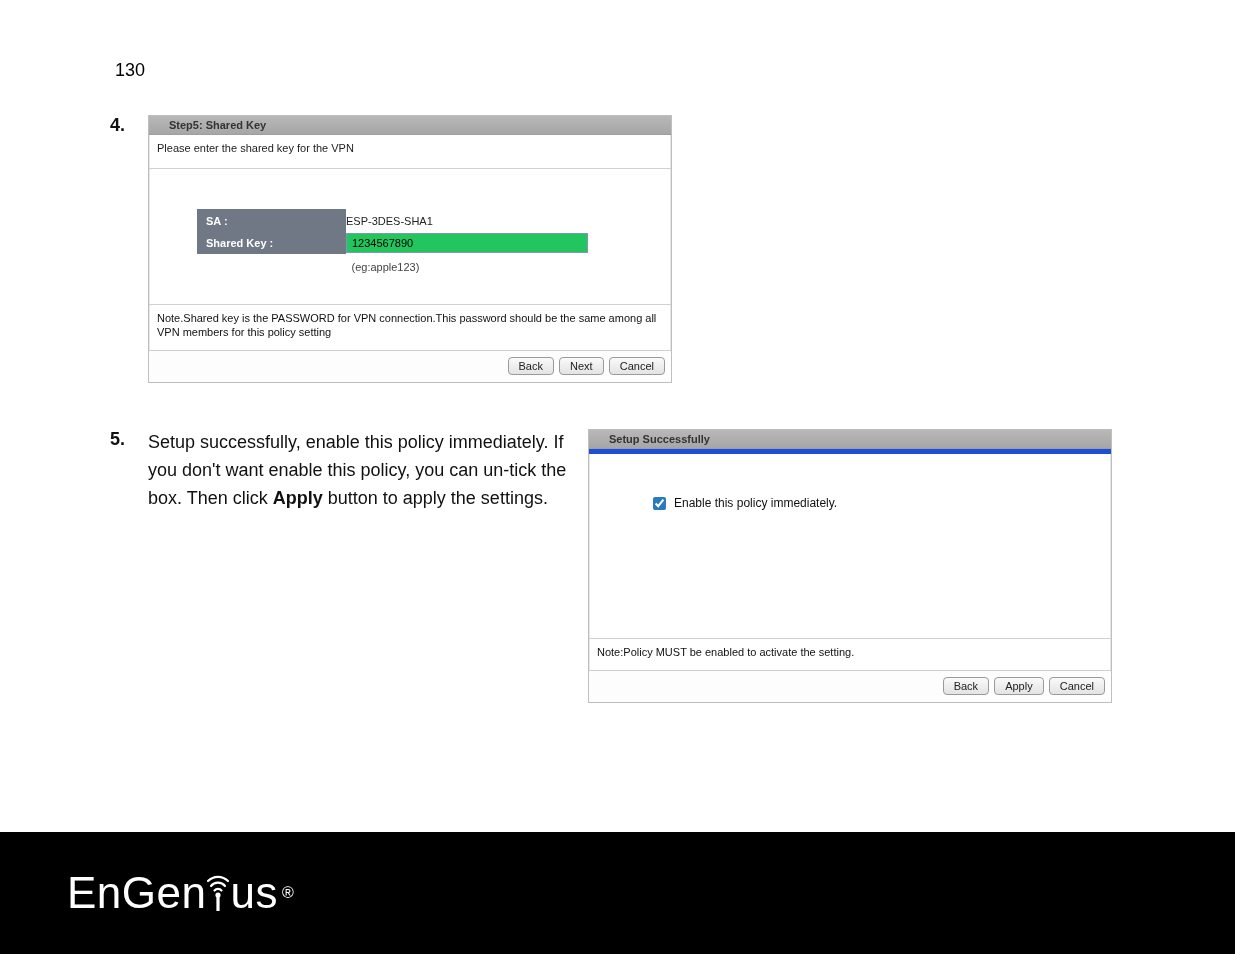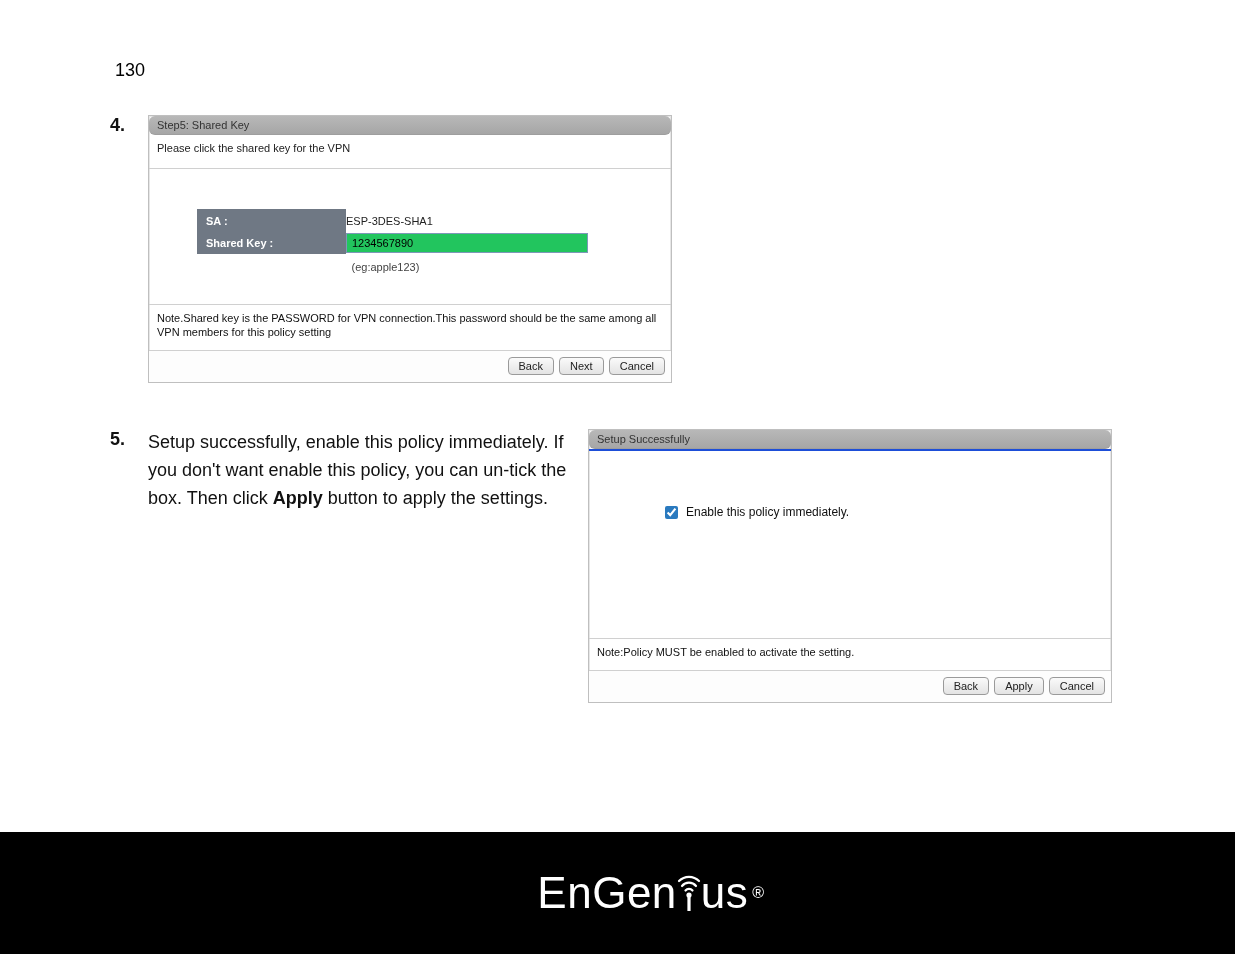--- a/index.html
+++ b/index.html
@@ -53,25 +53,24 @@
     width: 524px;
     border: 1px solid #bfbfbf;
     background: #fff;
     font: 11px Arial, sans-serif;
     color: #222;
     box-shadow: 0 0 0 1px #e6e6e6 inset;
   }
   .wiz-title {
     background: linear-gradient(#b8b8b8,#a6a6a6);
     color: #333;
-    padding: 3px 8px;
-    font-weight: normal;
+    padding: 3px 20px;
+    font-weight: bold;
     font-size: 11px;
     border-bottom: 1px solid #9e9e9e;
-    border-radius: 6px;
   }
   .wiz-sub {
     padding: 7px 8px 14px;
     border-bottom: 1px solid #d0d0d0;
     font-size: 11px;
     color: #222;
   }
   .wiz-body {
     padding: 22px 12px 28px;
     border-bottom: 1px solid #d0d0d0;
@@ -145,21 +144,20 @@
   }
   
   .footer {
     position: absolute;
     left: 0; right: 0; bottom: 0;
     height: 122px;
     background: #000;
     display: flex;
     align-items: center;
     padding-left: 67px;
-    justify-content: center;
   }
   .logo {
     color: #fff;
     font-family: "Trebuchet MS", "Segoe UI", sans-serif;
     font-size: 44px;
     font-weight: 500;
     display: flex;
     align-items: center;
     letter-spacing: 0.5px;
   }
@@ -181,21 +179,21 @@
 
 <div class="page-number">130</div>
 
 <div class="content">
 
   <div class="step-row">
     <div class="step-num">4.</div>
     <div class="panel-col">
       <div class="wizard">
         <div class="wiz-title">Step5: Shared Key</div>
-        <div class="wiz-sub">Please click the shared key for the VPN</div>
+        <div class="wiz-sub">Please enter the shared key for the VPN</div>
         <div class="wiz-body">
           <table class="kv-table">
             <tbody>
                 <tr>
               <td class="kv-label">SA :</td>
               <td class="kv-val">ESP-3DES-SHA1</td>
             </tr>
             <tr>
               <td class="kv-label">Shared Key :</td>
               <td class="kv-val">
@@ -220,21 +218,21 @@
   </div>
 
   <div class="step-row" style="margin-top:46px;">
     <div class="step-num">5.</div>
     <div class="step-text">
       <span>Setup successfully, enable this policy immediately. If you don't want enable this policy, you can un-tick the box. Then click </span><b>Apply</b><span> button to apply the settings.</span>
     </div>
     <div class="panel-col">
       <div class="wizard">
         <div class="wiz-title">Setup Successfully</div>
-        <div class="wiz-body" style="padding:12px; min-height:190px; border-top:2px solid #1d4ed8;">
+        <div class="wiz-body" style="padding:0; min-height:190px; border-top:5px solid #1d4ed8;">
           <div class="chk-row">
             <input type="checkbox" class="chk" checked="" style="">
             <span>Enable this policy immediately.</span>
           </div>
         </div>
         <div class="wiz-note">Note:Policy MUST be enabled to activate the setting.</div>
         <div class="wiz-buttons">
           <button>Back</button>
           <button>Apply</button>
           <button>Cancel</button>

